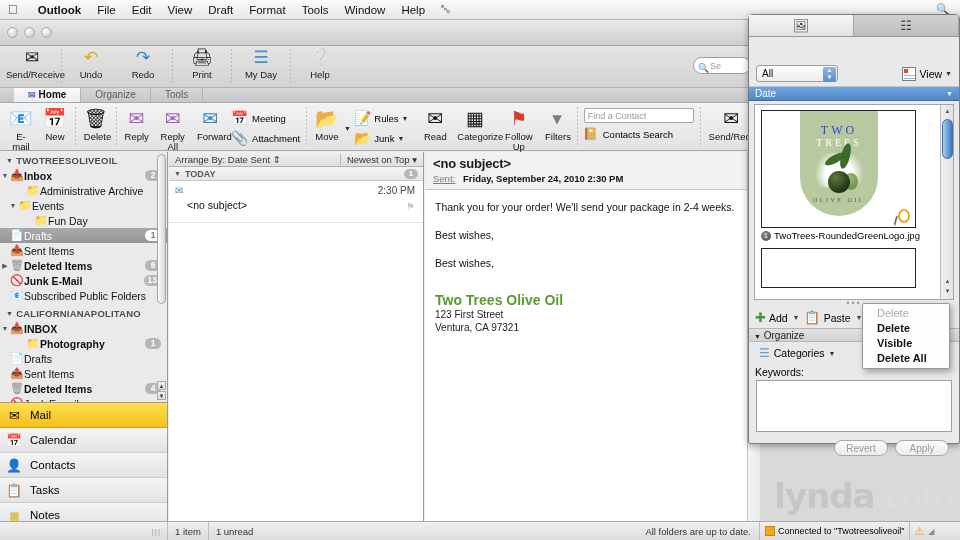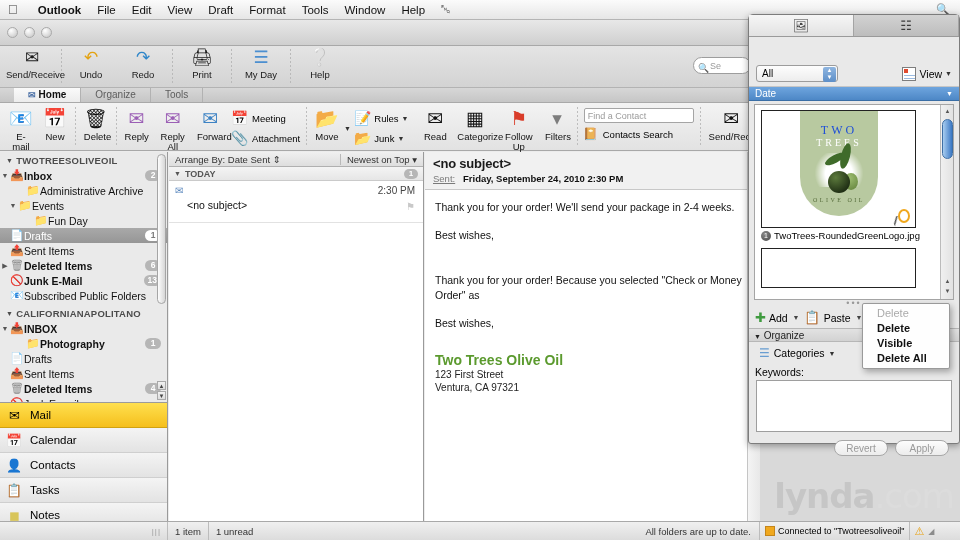--- a/index.html
+++ b/index.html
@@ -636,21 +636,20 @@
         <div class="rhead">
           <div class="rsubj">&lt;no subject&gt;</div>
           <div class="rmeta">
             <span class="k">Sent:</span>
             <span class="v">Friday, September 24, 2010 2:30 PM</span>
           </div>
         </div>
         <div class="rbody">
           <p>Thank you for your order! We'll send your package in 2-4 weeks.</p>
           <p>Best wishes,</p>
-          <p style="margin-top:30px">Thank you for your order! Because you selected "Check or Money Order" as</p>
           <p>Best wishes,</p>
           <div class="sig-name">Two Trees Olive Oil</div>
           <div class="sig-line">123 First Street</div>
           <div class="sig-line">Ventura, CA 97321</div>
         </div>
         <div class="rscroll">
           <div class="ar" style="top:1px">▲</div>
           <div class="thumb"></div>
           <div class="ar" style="top:198px">▼</div>
         </div>

